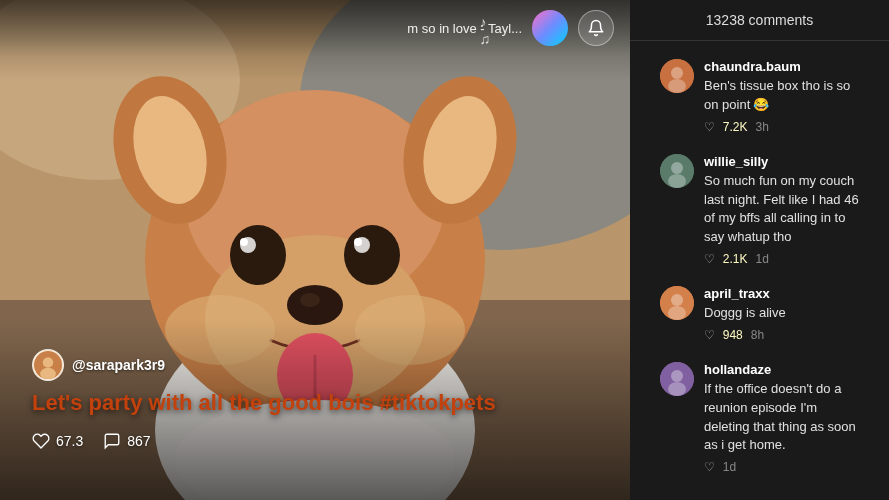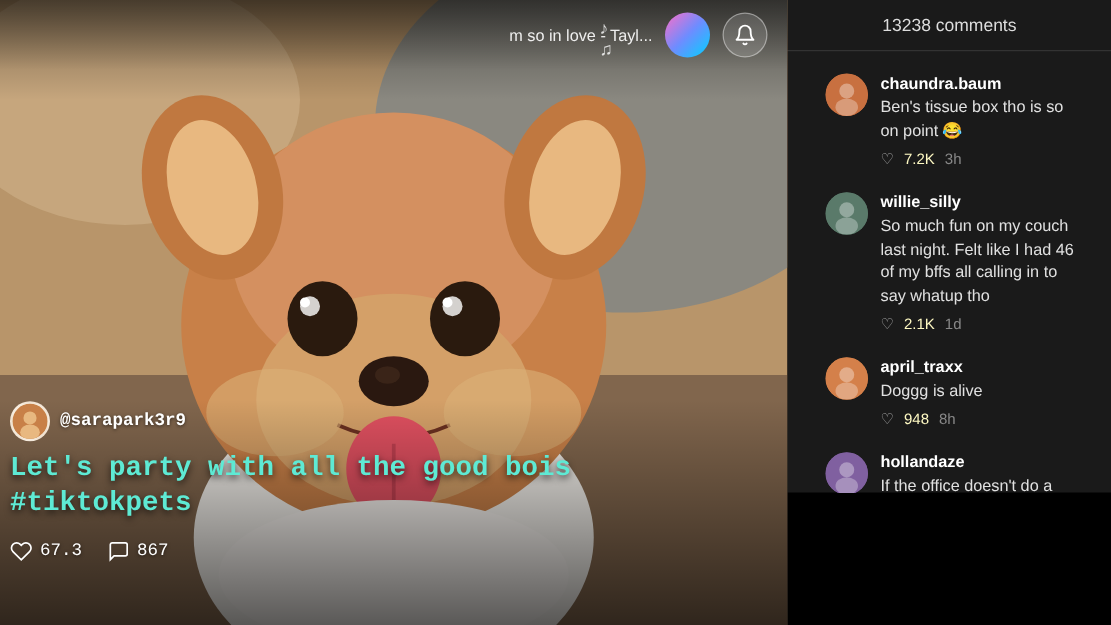--- a/index.html
+++ b/index.html
@@ -79,23 +79,22 @@
       justify-content: center;
       cursor: pointer;
       font-size: 16px;
       color: #fff;
     }
 
     
     .video-info {
       position: absolute;
       bottom: 50px;
-      left: 8px;
+      left: 32px;
       right: 16px;
-      font-family: Liberation Mono, monospace;
     }
     .author-row {
       display: flex;
       align-items: center;
       gap: 8px;
       margin-bottom: 8px;
     }
     .author-avatar {
       width: 32px;
       height: 32px;
@@ -110,21 +109,21 @@
     }
     .author-name {
       font-size: 14px;
       font-weight: 600;
       color: #fff;
       text-shadow: 0 1px 3px rgba(0,0,0,0.6);
     }
     .video-caption {
       font-size: 22px;
       font-weight: 700;
-      color: #5eead4;
+      color: #c2410c;
       line-height: 1.3;
       text-shadow: 0 2px 6px rgba(0,0,0,0.7);
       margin-bottom: 14px;
     }
     .video-actions {
       display: flex;
       gap: 20px;
     }
     .action-item {
       display: flex;
@@ -142,21 +141,21 @@
       stroke: #fff;
       stroke-width: 1.8;
     }
 
     
     .comments-panel {
       flex: 1;
       background: #1a1a1a;
       display: flex;
       flex-direction: column;
-      height: 394px;
+      height: 500px;
     }
 
     .comments-header {
       padding: 12px 16px;
       border-bottom: 1px solid #333;
       text-align: center;
       font-size: 14px;
       font-weight: 500;
       color: #ddd;
     }

